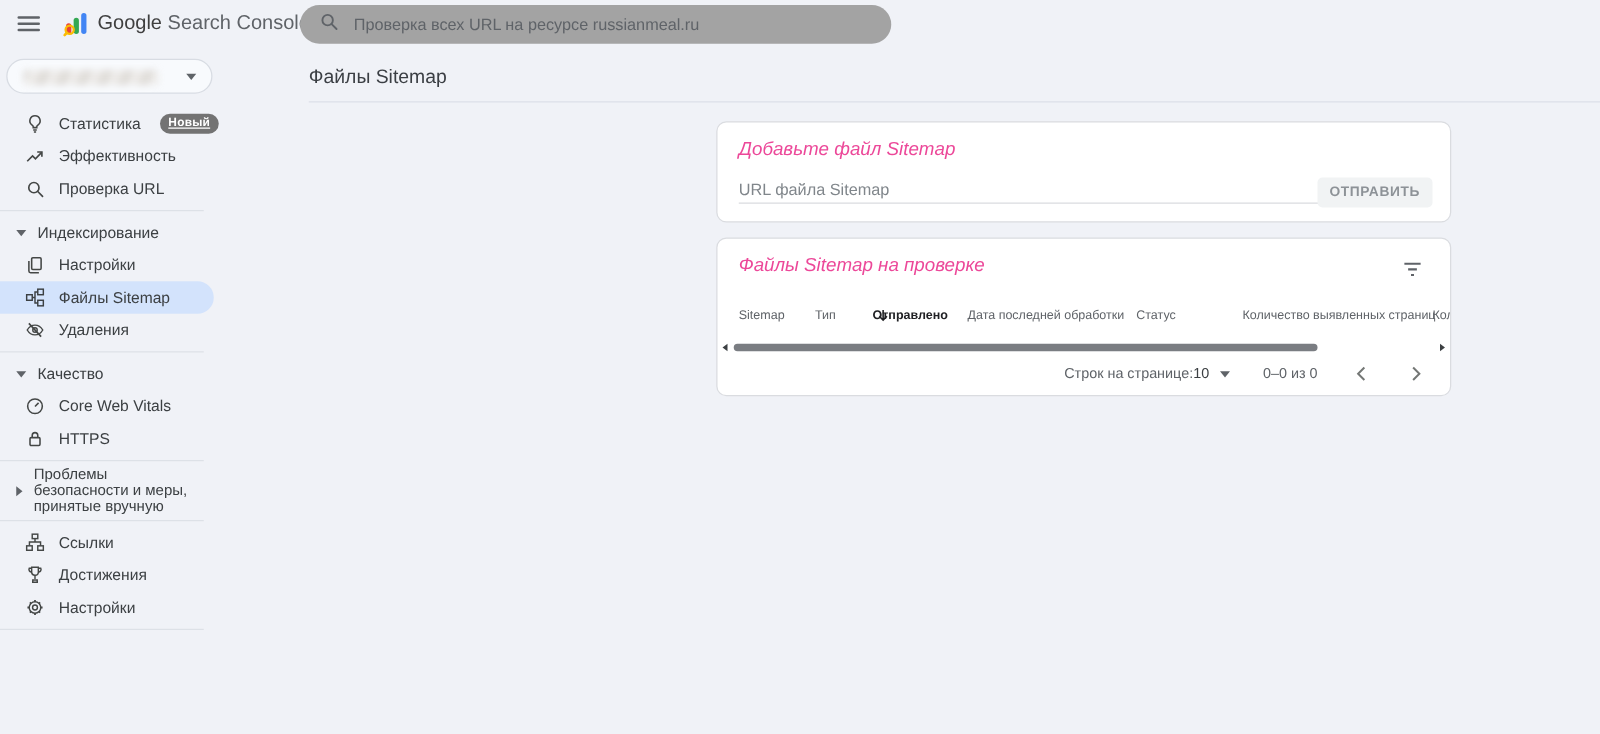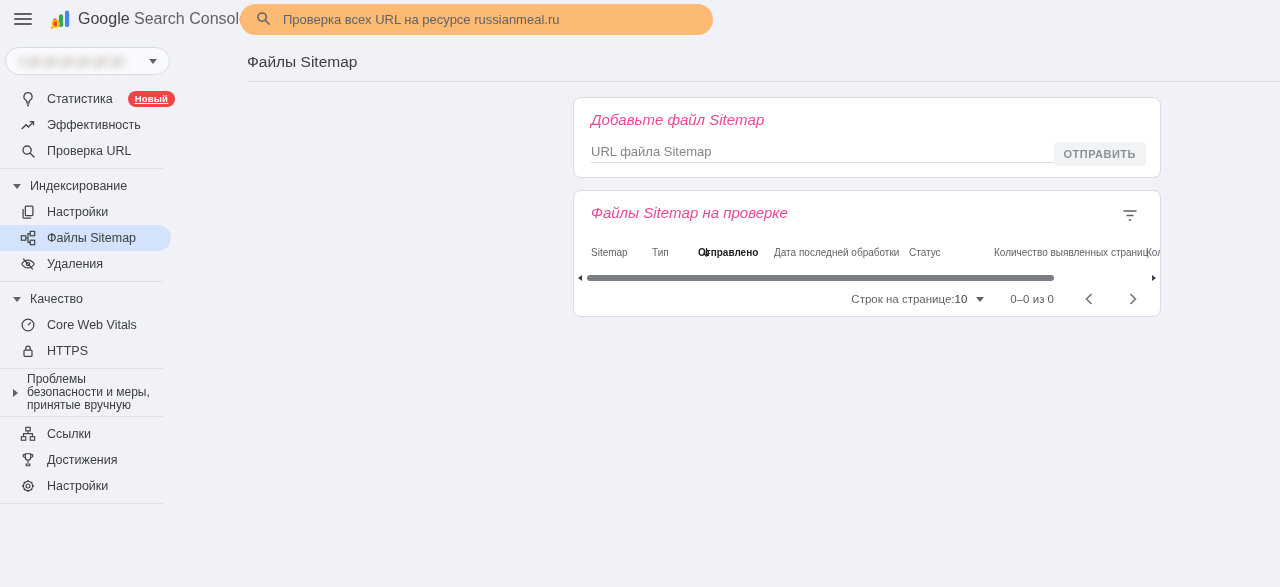--- a/index.html
+++ b/index.html
@@ -13,21 +13,21 @@
   }
   
   .topbar { position:absolute; left:0; top:0; width:1280px; height:40px; }
   .hamburger { position:absolute; left:14px; top:13px; width:18px; height:14px; cursor:pointer; }
   .hamburger span { display:block; height:2px; background:#5f6368; margin-bottom:3px; border-radius:1px; }
   .logo { position:absolute; left:50px; top:8px; }
   .brand { position:absolute; left:78px; top:10px; font-size:16px; white-space:nowrap; }
   .brand .b1 { color:#404040; }
   .brand .b2 { color:#5f6368; }
   .search-pill { position:absolute; left:240px; top:4px; width:473px; height:31px;
-    background:#fdba74; border-radius:16px; display:flex; align-items:center; padding-left:15px; }
+    background:#a3a3a3; border-radius:16px; display:flex; align-items:center; padding-left:15px; }
   .search-pill input { border:none; outline:none; background:transparent; font-size:13px;
     color:#3c4043; margin-left:12px; width:380px; font-family:"Liberation Sans",sans-serif; }
   .search-pill input::placeholder { color:#5f6368; opacity:1; }
 
   
   .property { position:absolute; left:5px; top:47px; width:165px; height:28px;
     border:1px solid #d8dce3; border-radius:15px; background:#f8fafd; cursor:pointer; }
   .blurred { position:absolute; left:13px; top:8px; width:108px; height:12px; border-radius:3px;
     background:repeating-linear-gradient(115deg,#d9d5d0 0 5px,#eeece9 5px 11px,#e2ded9 11px 15px);
     filter:blur(3px); opacity:.85; }
@@ -38,21 +38,21 @@
   .property .caret-down { position:absolute; right:12px; top:11px; }
 
   .nav { position:absolute; left:0; top:86px; width:171px; font-size:12.5px; }
   .nav-item { height:26px; display:flex; align-items:center; padding-left:19px; gap:11px; cursor:pointer; white-space:nowrap; }
   .nav-item.sel { background:#d3e3fc; border-radius:0 13px 13px 0; }
   .nav-section { height:26px; display:flex; align-items:center; padding-left:13px; gap:9px; cursor:pointer; }
   .nav-group { min-height:30px; display:flex; align-items:center; padding-left:13px; gap:9px; cursor:pointer; }
   .nav-group .nlabel { width:128px; white-space:normal; font-size:12px; line-height:13px; }
   .nicon { width:17px; height:17px; flex:none; display:flex; align-items:center; justify-content:center; }
   .ndiv { height:1px; background:#dde1e7; width:163px; margin:4px 0; }
-  .badge { margin-left:4px; background:#ef4444; color:#fff; font-size:9.5px; font-weight:bold;
+  .badge { margin-left:4px; background:#737373; color:#fff; font-size:9.5px; font-weight:bold;
     padding:2px 7px 3px; border-radius:9px; letter-spacing:.2px;text-decoration:underline; }
 
   
   .page-title { position:absolute; left:247px; top:53px; font-size:15.5px; color:#3b3f44; }
   .header-divider { position:absolute; left:247px; top:81px; right:0; height:1px; background:#dce0e9; }
 
   .card { position:absolute; left:573px; width:588px; background:#fff; border:1px solid #dadce0;
     border-radius:8px; overflow:hidden; }
   .card1 { top:97px; height:81px; }
   .card2 { top:190px; height:127px; }

